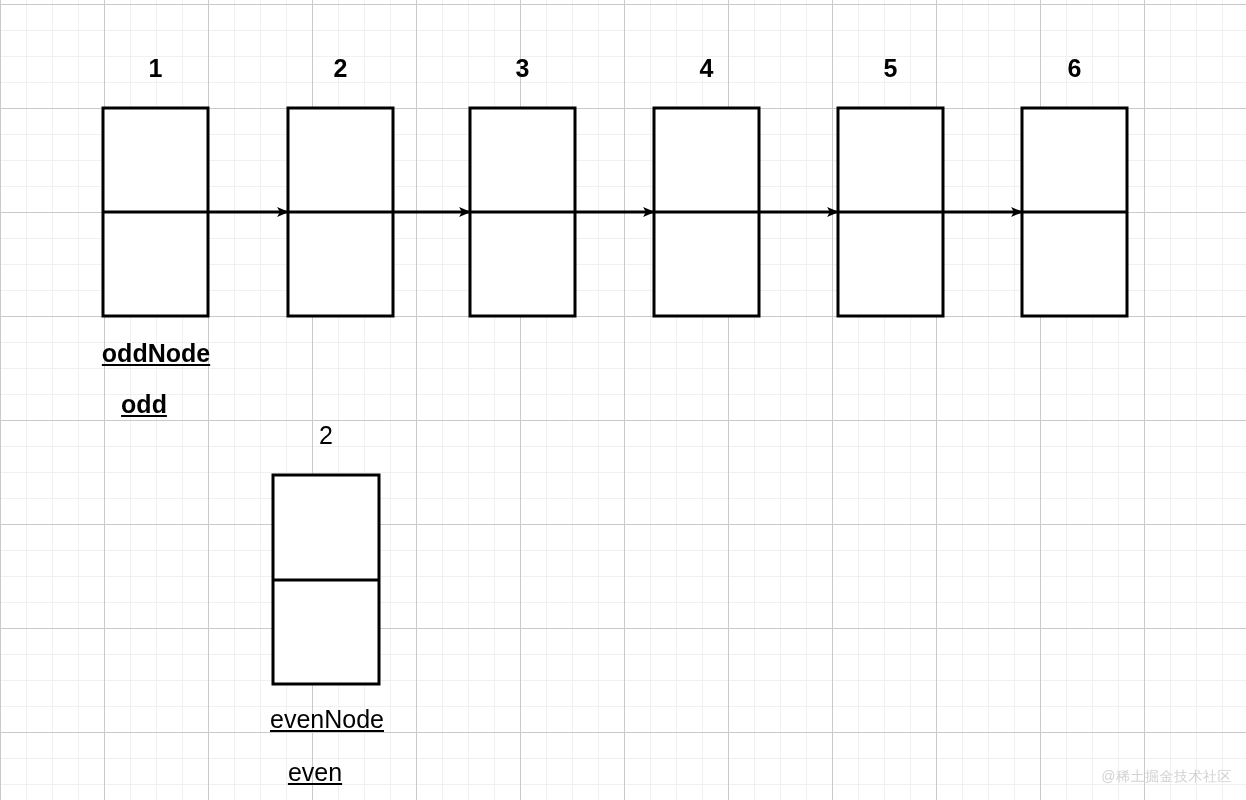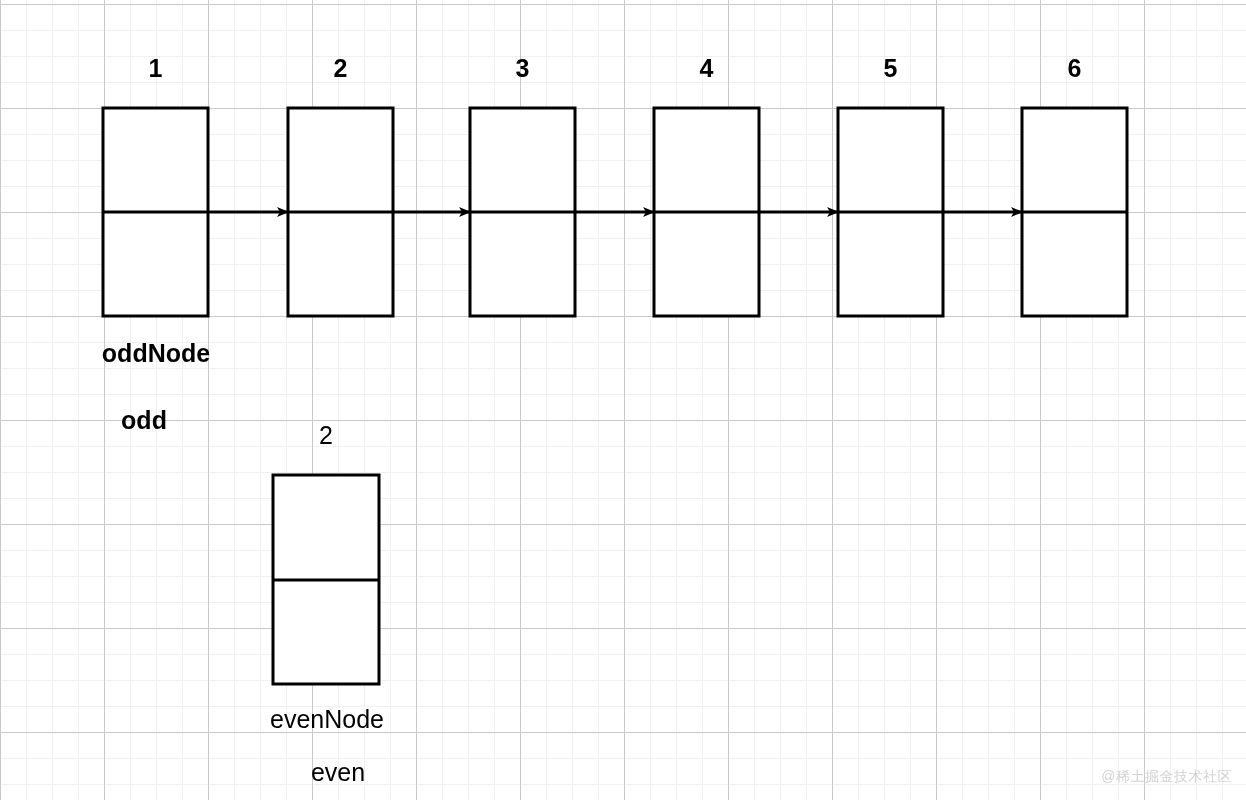--- a/index.html
+++ b/index.html
@@ -47,20 +47,21 @@
     font-weight: normal;
   }
   .caption {
     position: absolute;
     font-family: "Liberation Sans", sans-serif;
     font-size: 25px;
     color: #000000;
     text-align: left;
     white-space: nowrap;
     transform: translateX(-50%);
+    text-decoration: underline;
   }
   .caption.bold {
     font-weight: bold;
   }
   .watermark {
     position: absolute;
     right: 14px;
     bottom: 14px;
     font-family: "Liberation Sans", sans-serif;
     font-size: 14px;
@@ -107,20 +108,20 @@
 
   <div id="labels-layer">
       <div class="node-label" style="left: 155.5px; top: 54px;">1</div>
       <div class="node-label" style="left: 340.5px; top: 54px;">2</div>
       <div class="node-label" style="left: 522.5px; top: 54px;">3</div>
       <div class="node-label" style="left: 706.5px; top: 54px;">4</div>
       <div class="node-label" style="left: 890.5px; top: 54px;">5</div>
       <div class="node-label" style="left: 1074.5px; top: 54px;">6</div>
       <div class="node-label light" style="left: 326px; top: 421px;">2</div>
       <div class="caption bold" style="left: 156px; top: 339px;">oddNode</div>
-      <div class="caption bold" style="left: 144px; top: 390px; margin-top: 16px;">odd</div>
+      <div class="caption bold" style="left: 144px; top: 390px;">odd</div>
       <div class="caption" style="left: 327px; top: 705px;">evenNode</div>
-      <div class="caption" style="left: 338px; top: 758px;">even</div>
+      <div class="caption" style="left: 315px; top: 758px;">even</div>
     </div>
 
   <div class="watermark">@稀土掘金技术社区</div>
 
 </div>
 
 </body></html>

